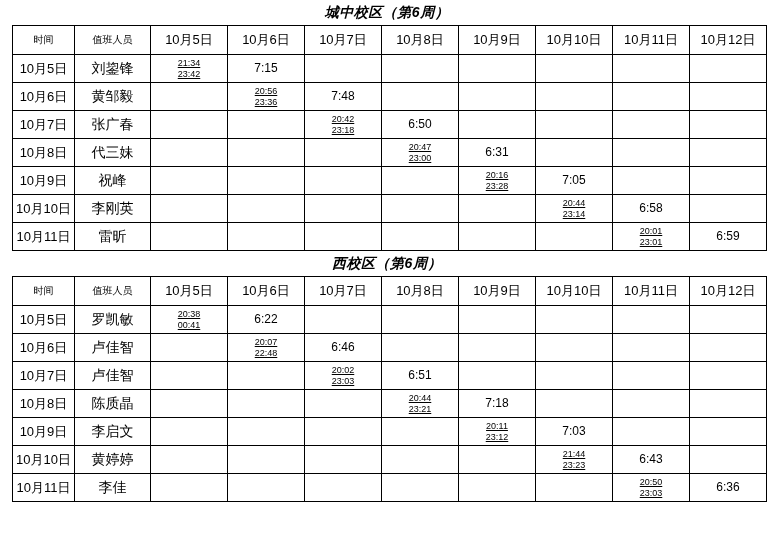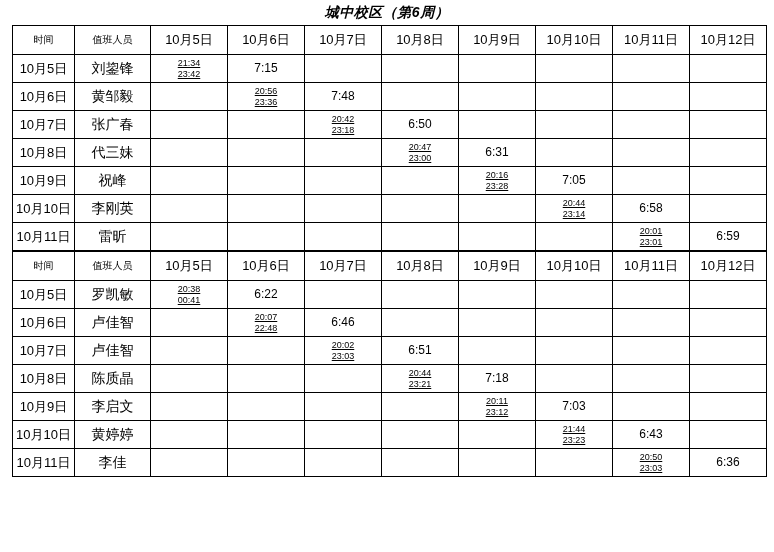--- a/index.html
+++ b/index.html
@@ -219,20 +219,21 @@
               <span>20:01</span>
               <span>23:01</span>
             </td>
             <td class="cell-shift shift-one"><span>6:59</span></td>
           </tr>
         </tbody>
     </table>
   </div>
 
   <div class="section">
+    <div class="section-title">西校区（第6周）</div>
     <table class="sched">
       <colgroup>
         <col class="col-time">
           <col class="col-person">
         <col class="col-day">
           <col class="col-day">
           <col class="col-day">
           <col class="col-day">
         <col class="col-day">
           <col class="col-day">

